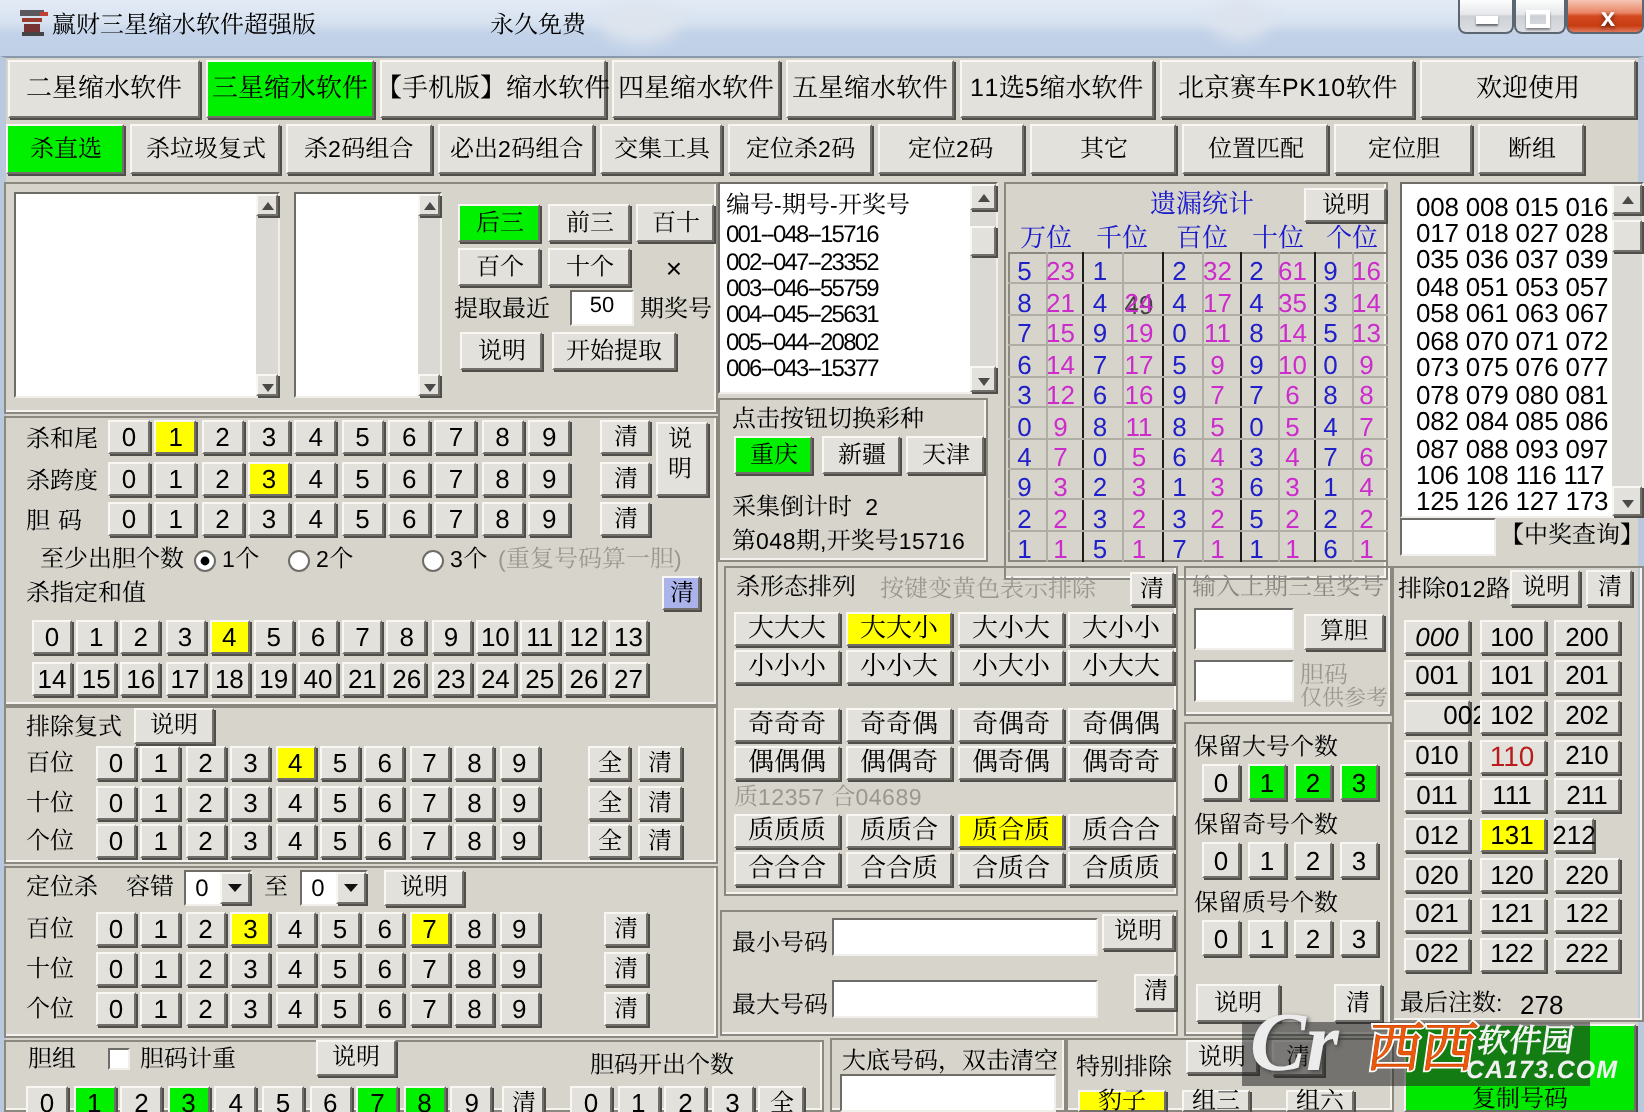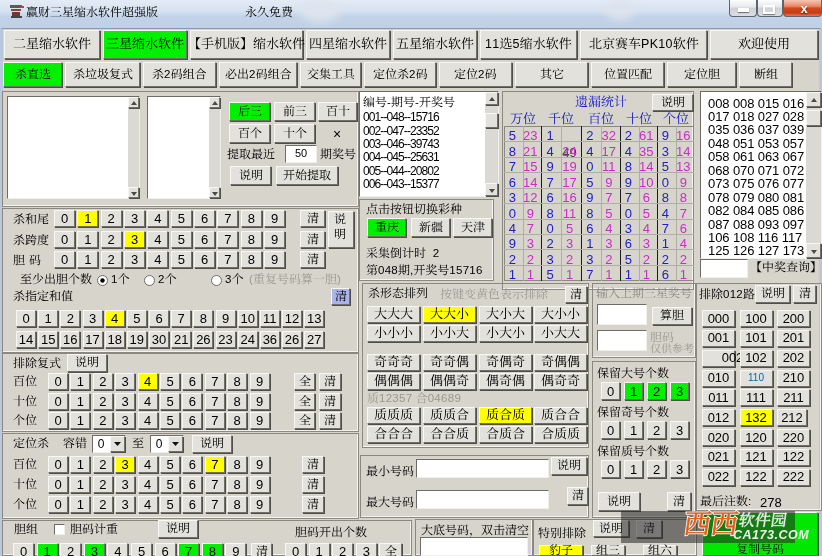--- a/index.html
+++ b/index.html
@@ -582,21 +582,21 @@
           <use href="#g53f7" x="833.2"></use>
           <text x="1083.2" y="0" font-size="240.0">-</text>
           <use href="#g5f00" x="1166.5"></use>
           <use href="#g5956" x="1416.5"></use>
           <use href="#g53f7" x="1666.5"></use>
         </g>
       </g>
     </svg>
 <div style="position:absolute;left:363px;top:110.4px;font-size:12px;letter-spacing:-0.9px">001--048--15716</div>
 <div style="position:absolute;left:363px;top:123.75px;font-size:12px;letter-spacing:-0.9px">002--047--23352</div>
-<div style="position:absolute;left:363px;top:137.1px;font-size:12px;letter-spacing:-0.9px">003--046--39743</div>
+<div style="position:absolute;left:363px;top:137.1px;font-size:12px;letter-spacing:-0.9px">003--046--55759</div>
 <div style="position:absolute;left:363px;top:150.45px;font-size:12px;letter-spacing:-0.9px">004--045--25631</div>
 <div style="position:absolute;left:363px;top:163.8px;font-size:12px;letter-spacing:-0.9px">005--044--20802</div>
 <div style="position:absolute;left:363px;top:177.15px;font-size:12px;letter-spacing:-0.9px">006--043--15377</div>
 <div class="p" style="left:359px;top:199px;width:135px;height:82px;"></div>
 <svg class="t" style="left:366px;top:203px" width="98" height="14">
       <g>
         <g transform="translate(0,10.34) scale(0.04800)" fill="#000000" style="font-family:'Liberation Sans',sans-serif;">
           <use href="#g70b9" x="0.0"></use>
           <use href="#g51fb" x="250.0"></use>
           <use href="#g6309" x="500.0"></use>
@@ -1079,26 +1079,26 @@
 <div class="b c" style="left:237.7px;top:310px;width:20px;height:17px;font-size:13px;line-height:16px;color:#000000;">10</div>
 <div class="b c" style="left:259.87px;top:310px;width:20px;height:17px;font-size:13px;line-height:16px;color:#000000;">11</div>
 <div class="b c" style="left:282.04px;top:310px;width:20px;height:17px;font-size:13px;line-height:16px;color:#000000;">12</div>
 <div class="b c" style="left:304.21px;top:310px;width:20px;height:17px;font-size:13px;line-height:16px;color:#000000;">13</div>
 <div class="b c" style="left:16px;top:331px;width:20px;height:17px;font-size:13px;line-height:16px;color:#000000;">14</div>
 <div class="b c" style="left:38.17px;top:331px;width:20px;height:17px;font-size:13px;line-height:16px;color:#000000;">15</div>
 <div class="b c" style="left:60.34px;top:331px;width:20px;height:17px;font-size:13px;line-height:16px;color:#000000;">16</div>
 <div class="b c" style="left:82.51px;top:331px;width:20px;height:17px;font-size:13px;line-height:16px;color:#000000;">17</div>
 <div class="b c" style="left:104.68px;top:331px;width:20px;height:17px;font-size:13px;line-height:16px;color:#000000;">18</div>
 <div class="b c" style="left:126.85px;top:331px;width:20px;height:17px;font-size:13px;line-height:16px;color:#000000;">19</div>
-<div class="b c" style="left:149.02px;top:331px;width:20px;height:17px;font-size:13px;line-height:16px;color:#000000;">30</div>
+<div class="b c" style="left:149.02px;top:331px;width:20px;height:17px;font-size:13px;line-height:16px;color:#000000;">40</div>
 <div class="b c" style="left:171.19px;top:331px;width:20px;height:17px;font-size:13px;line-height:16px;color:#000000;">21</div>
 <div class="b c" style="left:193.36px;top:331px;width:20px;height:17px;font-size:13px;line-height:16px;color:#000000;">26</div>
 <div class="b c" style="left:215.53px;top:331px;width:20px;height:17px;font-size:13px;line-height:16px;color:#000000;">23</div>
 <div class="b c" style="left:237.7px;top:331px;width:20px;height:17px;font-size:13px;line-height:16px;color:#000000;">24</div>
-<div class="b c" style="left:259.87px;top:331px;width:20px;height:17px;font-size:13px;line-height:16px;color:#000000;">36</div>
+<div class="b c" style="left:259.87px;top:331px;width:20px;height:17px;font-size:13px;line-height:16px;color:#000000;">25</div>
 <div class="b c" style="left:282.04px;top:331px;width:20px;height:17px;font-size:13px;line-height:16px;color:#000000;">26</div>
 <div class="b c" style="left:304.21px;top:331px;width:20px;height:17px;font-size:13px;line-height:16px;color:#000000;">27</div>
 <div class="p" style="left:2px;top:353px;width:357px;height:79px;"></div>
 <svg class="t" style="left:13px;top:357px" width="50" height="14">
       <g>
         <g transform="translate(0,10.34) scale(0.04800)" fill="#000000" style="font-family:'Liberation Sans',sans-serif;">
           <use href="#g6392" x="0.0"></use>
           <use href="#g9664" x="250.0"></use>
           <use href="#g590d" x="500.0"></use>
           <use href="#g5f0f" x="750.0"></use>
@@ -1950,38 +1950,38 @@
       </g>
     </svg>
 <div class="b" style="left:793px;top:285px;width:23px;height:18px;"></div>
 <svg class="t" style="left:798.5px;top:287px" width="14" height="14">
       <g>
         <g transform="translate(0,10.34) scale(0.04800)" fill="#000000" style="font-family:'Liberation Sans',sans-serif;">
           <use href="#g6e05" x="0.0"></use>
         </g>
       </g>
     </svg>
-<div class="b c" style="left:702px;top:310px;width:33px;height:17px;font-size:13px;line-height:16px;color:#000000;">000</div>
+<div class="b c" style="left:702px;top:310px;width:33px;height:17px;font-size:13px;line-height:16px;color:#000000;font-style:italic;">000</div>
 <div class="b c" style="left:739.5px;top:310px;width:33px;height:17px;font-size:13px;line-height:16px;color:#000000;">100</div>
 <div class="b c" style="left:777px;top:310px;width:33px;height:17px;font-size:13px;line-height:16px;color:#000000;">200</div>
 <div class="b c" style="left:702px;top:329.85px;width:33px;height:17px;font-size:13px;line-height:16px;color:#000000;">001</div>
 <div class="b c" style="left:739.5px;top:329.85px;width:33px;height:17px;font-size:13px;line-height:16px;color:#000000;">101</div>
 <div class="b c" style="left:777px;top:329.85px;width:33px;height:17px;font-size:13px;line-height:16px;color:#000000;">201</div>
 <div class="b c" style="left:702px;top:349.7px;width:33px;height:17px;font-size:13px;line-height:16px;color:#000000;padding-left:28px;">002</div>
 <div class="b c" style="left:739.5px;top:349.7px;width:33px;height:17px;font-size:13px;line-height:16px;color:#000000;">102</div>
 <div class="b c" style="left:777px;top:349.7px;width:33px;height:17px;font-size:13px;line-height:16px;color:#000000;">202</div>
 <div class="b c" style="left:702px;top:369.55px;width:33px;height:17px;font-size:13px;line-height:16px;color:#000000;">010</div>
-<div class="b c" style="left:739.5px;top:369.55px;width:33px;height:17px;font-size:10px;line-height:16px;color:#0369a1;">110</div>
+<div class="b c" style="left:739.5px;top:369.55px;width:33px;height:17px;font-size:14px;line-height:16px;color:#b91c1c;">110</div>
 <div class="b c" style="left:777px;top:369.55px;width:33px;height:17px;font-size:13px;line-height:16px;color:#000000;">210</div>
 <div class="b c" style="left:702px;top:389.4px;width:33px;height:17px;font-size:13px;line-height:16px;color:#000000;">011</div>
 <div class="b c" style="left:739.5px;top:389.4px;width:33px;height:17px;font-size:13px;line-height:16px;color:#000000;">111</div>
 <div class="b c" style="left:777px;top:389.4px;width:33px;height:17px;font-size:13px;line-height:16px;color:#000000;">211</div>
 <div class="b c" style="left:702px;top:409.25px;width:33px;height:17px;font-size:13px;line-height:16px;color:#000000;">012</div>
-<div class="b c" style="left:739.5px;top:409.25px;width:33px;height:17px;background:#ffff00;font-size:13px;line-height:16px;color:#000000;">132</div>
-<div class="b c" style="left:777px;top:409.25px;width:30px;height:17px;font-size:13px;line-height:16px;color:#000000;">212</div>
+<div class="b c" style="left:739.5px;top:409.25px;width:33px;height:17px;background:#ffff00;font-size:13px;line-height:16px;color:#000000;">131</div>
+<div class="b c" style="left:777px;top:409.25px;width:20px;height:17px;font-size:13px;line-height:16px;color:#000000;">212</div>
 <div class="b c" style="left:702px;top:429.1px;width:33px;height:17px;font-size:13px;line-height:16px;color:#000000;">020</div>
 <div class="b c" style="left:739.5px;top:429.1px;width:33px;height:17px;font-size:13px;line-height:16px;color:#000000;">120</div>
 <div class="b c" style="left:777px;top:429.1px;width:33px;height:17px;font-size:13px;line-height:16px;color:#000000;">220</div>
 <div class="b c" style="left:702px;top:448.95px;width:33px;height:17px;font-size:13px;line-height:16px;color:#000000;">021</div>
 <div class="b c" style="left:739.5px;top:448.95px;width:33px;height:17px;font-size:13px;line-height:16px;color:#000000;">121</div>
 <div class="b c" style="left:777px;top:448.95px;width:33px;height:17px;font-size:13px;line-height:16px;color:#000000;">122</div>
 <div class="b c" style="left:702px;top:468.8px;width:33px;height:17px;font-size:13px;line-height:16px;color:#000000;">022</div>
 <div class="b c" style="left:739.5px;top:468.8px;width:33px;height:17px;font-size:13px;line-height:16px;color:#000000;">122</div>
 <div class="b c" style="left:777px;top:468.8px;width:33px;height:17px;font-size:13px;line-height:16px;color:#000000;">222</div>
 <svg class="t" style="left:700px;top:495px" width="53" height="14">
@@ -2001,20 +2001,21 @@
       <g>
         <g transform="translate(0,10.34) scale(0.04800)" fill="#000000" style="font-family:'Liberation Sans',sans-serif;">
           <use href="#g590d" x="0.0"></use>
           <use href="#g5236" x="250.0"></use>
           <use href="#g53f7" x="500.0"></use>
           <use href="#g7801" x="750.0"></use>
         </g>
       </g>
     </svg>
 <div style="position:absolute;left:621px;top:511px;width:174px;height:32px;background:rgba(35,35,35,.55)"></div>
+<div style="position:absolute;left:625px;top:498px;width:60px;height:50px;font-family:'Liberation Serif',serif;font-style:italic;font-weight:bold;font-size:42px;color:#ececec;text-shadow:1px 1px 2px #444">Cr</div>
 <svg class="t" style="left:686px;top:510px" width="56" height="32">
       <g transform="skewX(-8)">
         <g transform="translate(0,23.27) scale(0.10800)" fill="#ffffff" stroke="#ffffff" stroke-width="22" paint-order="stroke" style="font-family:'Liberation Sans',sans-serif;">
           <use href="#g897f" x="0.0"></use>
           <use href="#g897f" x="250.0"></use>
         </g>
       </g>
     </svg>
 <svg class="t" style="left:686px;top:510px" width="56" height="32">
       <g transform="skewX(-8)">

